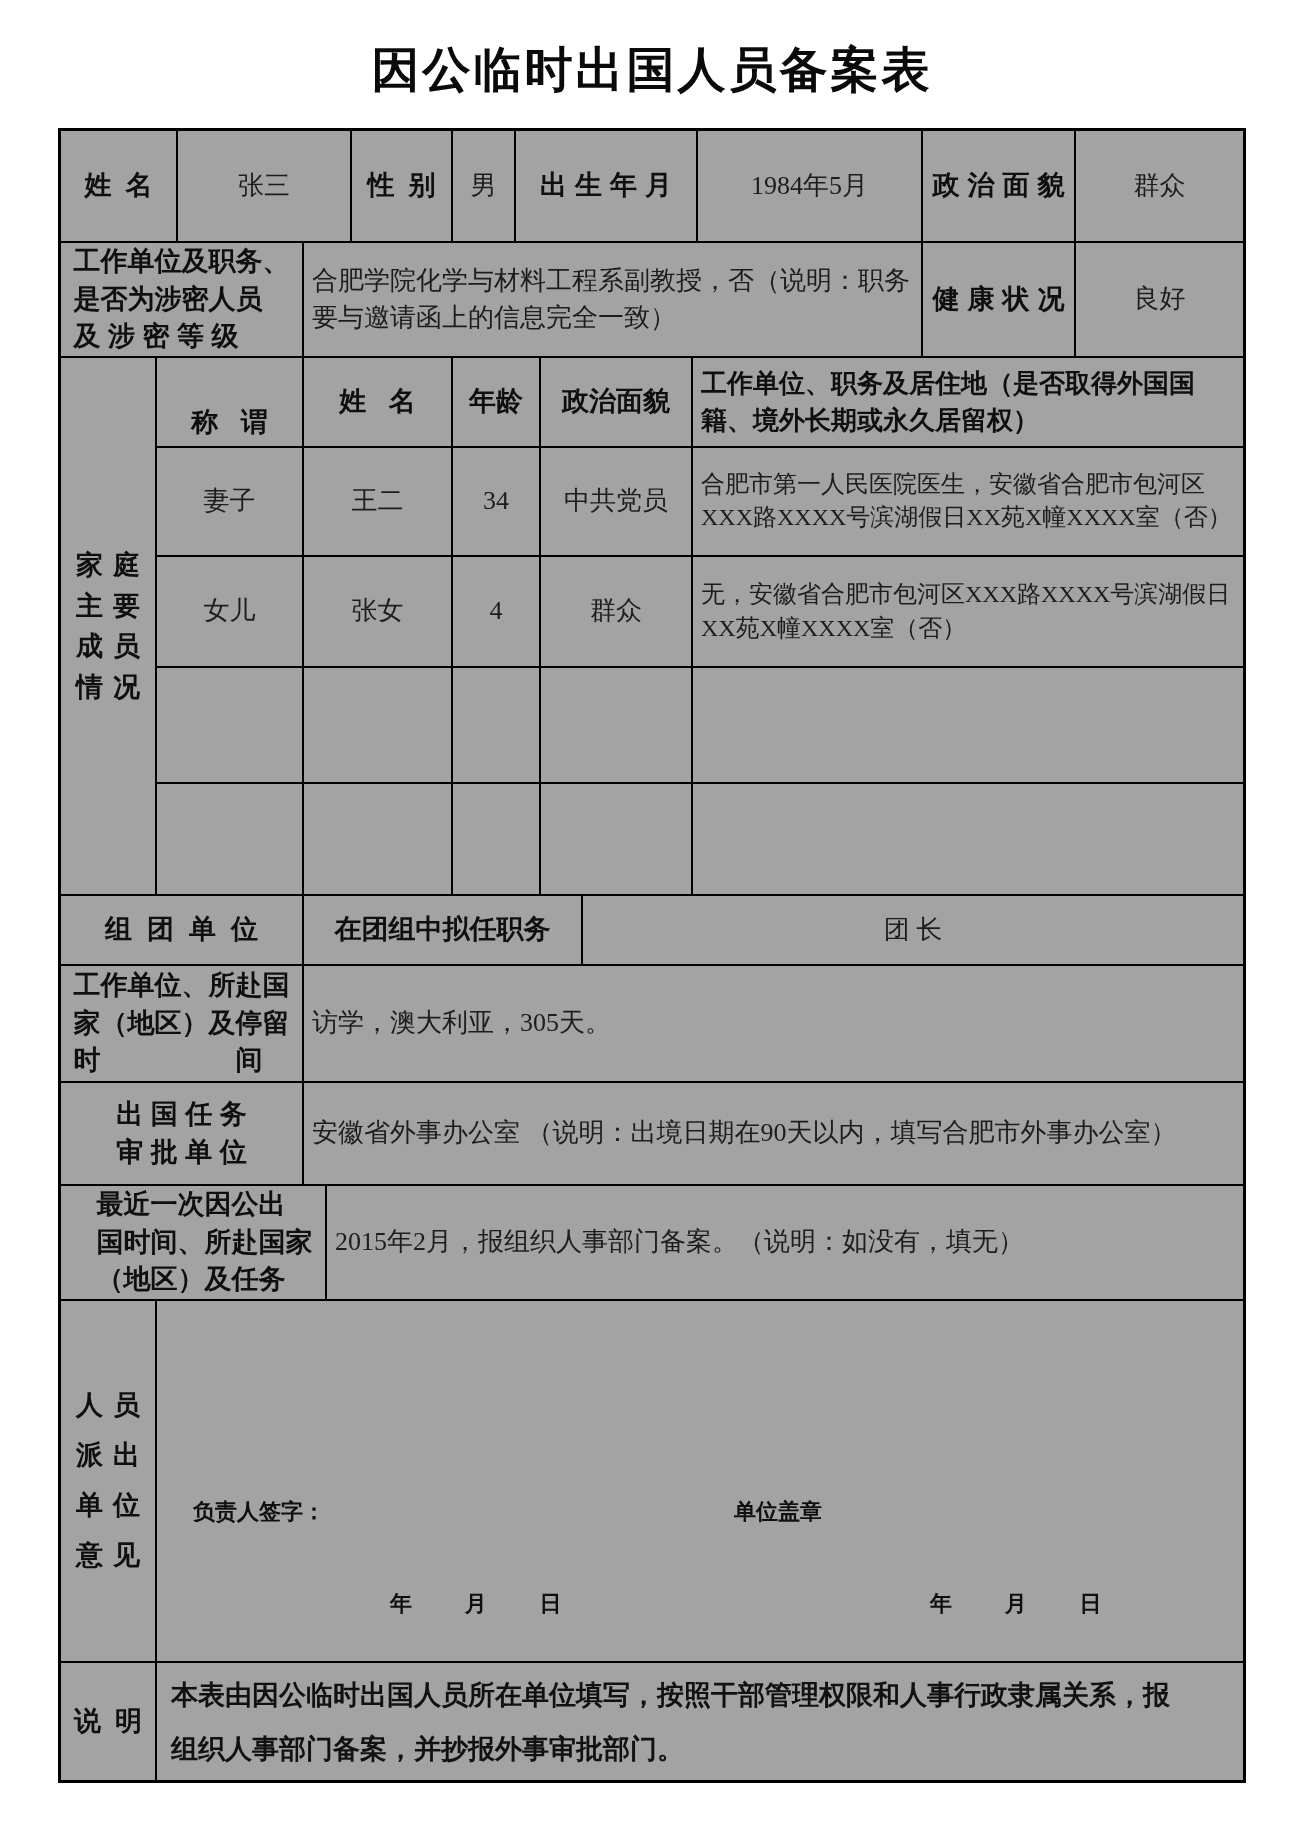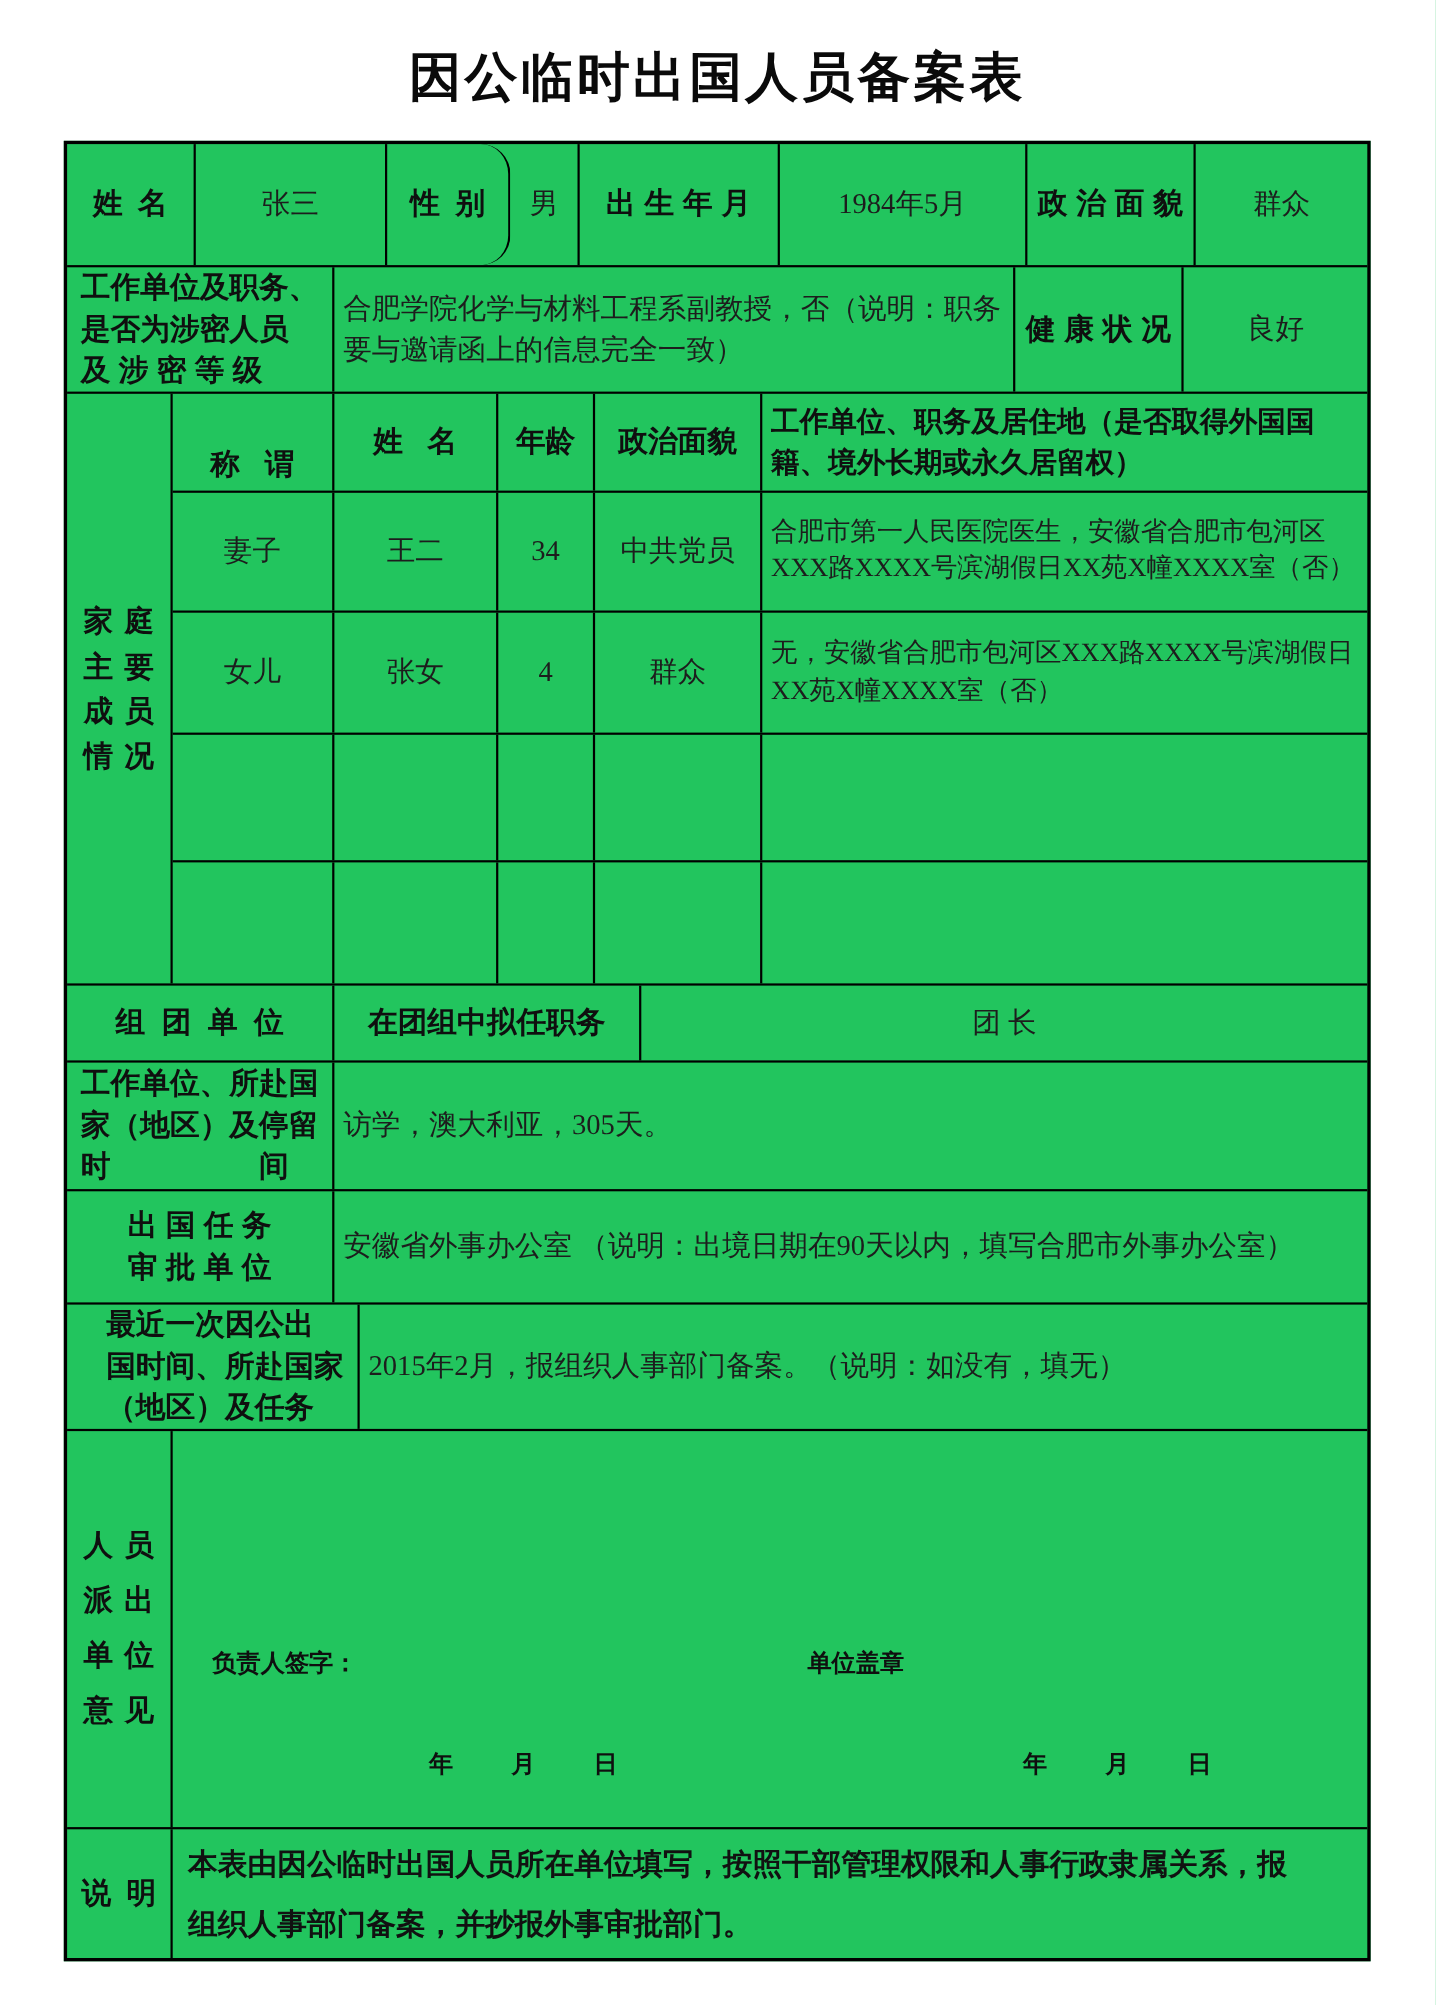--- a/index.html
+++ b/index.html
@@ -10,21 +10,21 @@
   }
   .page { position:absolute; inset:0; background:#ffffff; }
   .title {
     position:absolute; left:58px; top:38px; width:1188px;
     text-align:center; font-size:48px; font-weight:bold;
     letter-spacing:3px; color:#0a0a0a;
     font-family:"Liberation Sans", sans-serif;
   }
   .doc-table {
     position:absolute; left:58px; top:128px; width:1188px;
-    border:3px solid #000; display:flex; flex-direction:column; background:#22c55e;
+    border:3px solid #000; display:flex; flex-direction:column; background:#a3a3a3;
   }
   .row { display:flex; border-bottom:2px solid #000; }
   .row:last-child { border-bottom:none; }
   .cell {
     border-right:2px solid #000; display:flex; align-items:center;
     justify-content:center; padding:4px 8px; overflow:hidden;
   }
   .cell:last-child { border-right:none; }
   .cell.left { justify-content:flex-start; }
   .lbl {
@@ -66,21 +66,21 @@
 
   <div class="doc-table">
 
     <div class="row" style="height:112px;">
       <div class="cell" style="width:117px;">
         <span class="lbl center sp14">姓名</span>
       </div>
       <div class="cell" style="width:174px;">
         <span class="val">张三</span>
       </div>
-      <div class="cell" style="width:112px;border-radius:27px;">
+      <div class="cell" style="width:101px;">
         <span class="lbl center sp14">性别</span>
       </div>
       <div class="cell" style="width:63px;">
         <span class="val">男</span>
       </div>
       <div class="cell" style="width:182px;">
         <span class="lbl center sp8">出生年月</span>
       </div>
       <div class="cell" style="width:225px;">
         <span class="val">1984年5月</span>

